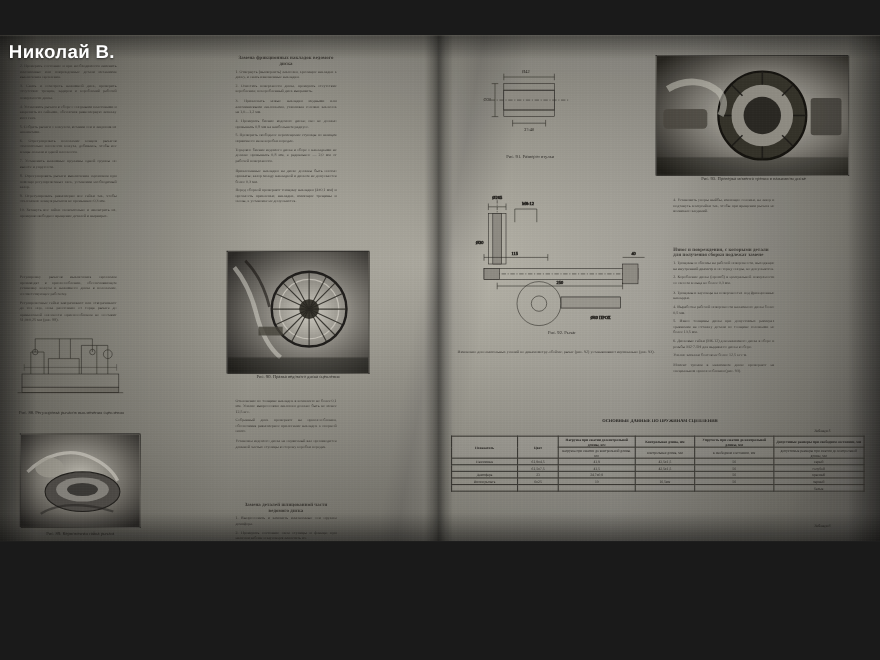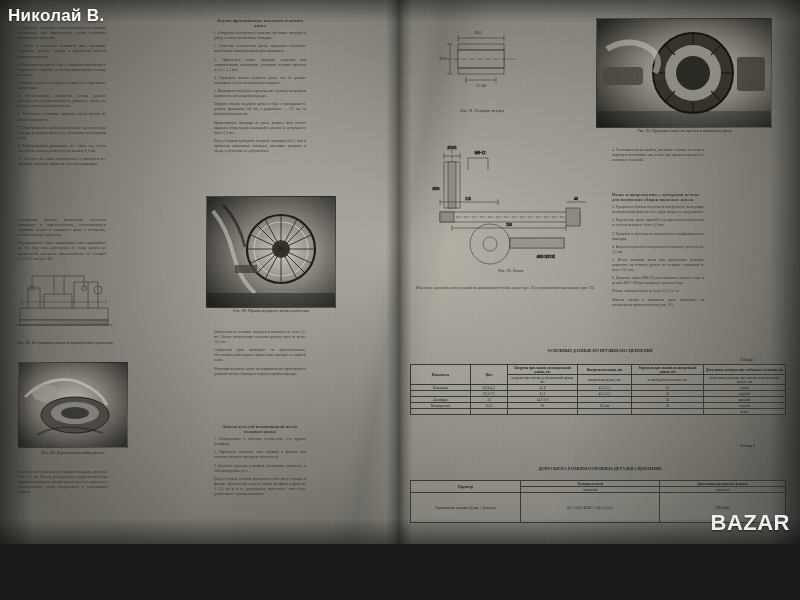--- a/index.html
+++ b/index.html
@@ -3,24 +3,25 @@
 <meta charset="utf-8">
 <style>
   html, body {
     margin: 0;
     padding: 0;
     background: #1a1a1a;
   }
   #page {
     position: relative;
     width: 800px;
-    height: 544px;
+    height: 460px;
     overflow: hidden;
     background: #6d6a62;
     font-family: "Liberation Serif", serif;
+    margin-top: 32px;
   }
   
   .page-bg {
     position: absolute;
     inset: 0;
     background:
       radial-gradient(ellipse at 50% 45%, rgba(255,255,255,0.10), rgba(0,0,0,0.40) 85%),
       linear-gradient(100deg, #8d8a80 0%, #a9a69a 14%, #b6b3a7 32%, #a29f94 48%,
                       #96938a 50%, #b2afa3 55%, #bdbab0 72%, #a8a59a 90%, #83807a 100%);
   }
@@ -496,17 +497,14 @@
   </div>
 
   <div class="gutter"></div>
   <div class="edge-shadow-l"></div>
   <div class="edge-shadow-r"></div>
   <div class="edge-shadow-t"></div>
   <div class="edge-shadow-b"></div>
   <div class="grain"></div>
 
   <div class="wm-name">Николай В.</div>
-  <div class="wm-bazar">
-    <span>BAZAR</span>
-  </div>
 
 </div>
 
 </body></html>

